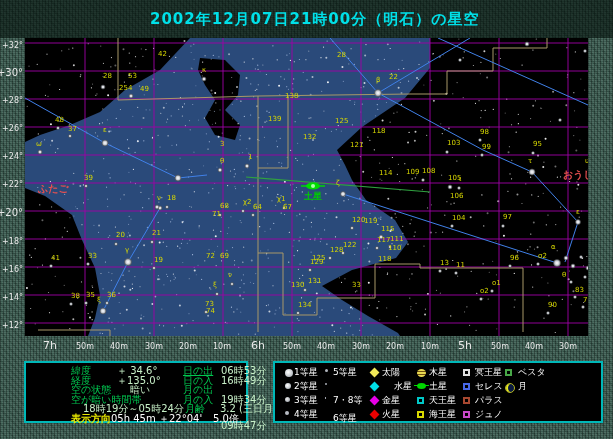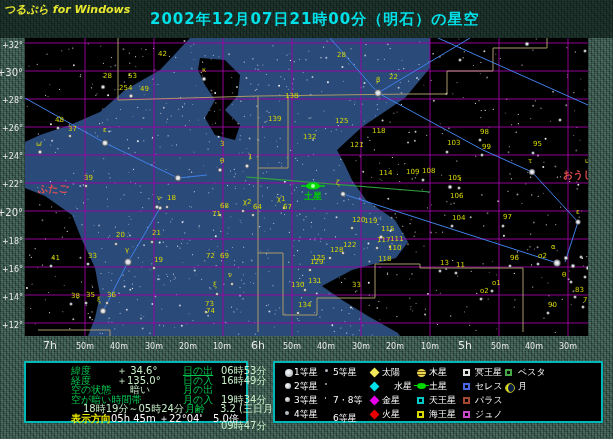--- a/index.html
+++ b/index.html
@@ -64,21 +64,20 @@
   .ic-pallas{border:2px solid #a84830;}
   .ic-juno{border:2px solid #c848c8;}
   .ic-vesta{border:2px solid #48a848;}
   .ic-moon{width:10px;height:10px;border-radius:50%;background:#0a1a40;
     border:1px solid #b8b820;box-shadow:inset 3px 0 0 -1px #e8e820;box-sizing:border-box;}
 </style>
 </head>
 <body>
 
 <div id="titlebar">
-  <span id="app-title">つるぷら for Windows</span>
   <span id="main-title">2002年12月07日21時00分（明石）の星空</span>
 </div>
 
 <div id="chart-wrap"><svg viewBox="0 38 613 318" width="613" height="318" style="font-family: &quot;DejaVu Sans&quot;, sans-serif;">
       <defs>
         <clipPath id="cp">
           <rect x="25" y="38" width="563" height="298"></rect>
         </clipPath>
         <radialGradient id="sg">
           <stop offset="0%" stop-color="#ffffff"></stop>

